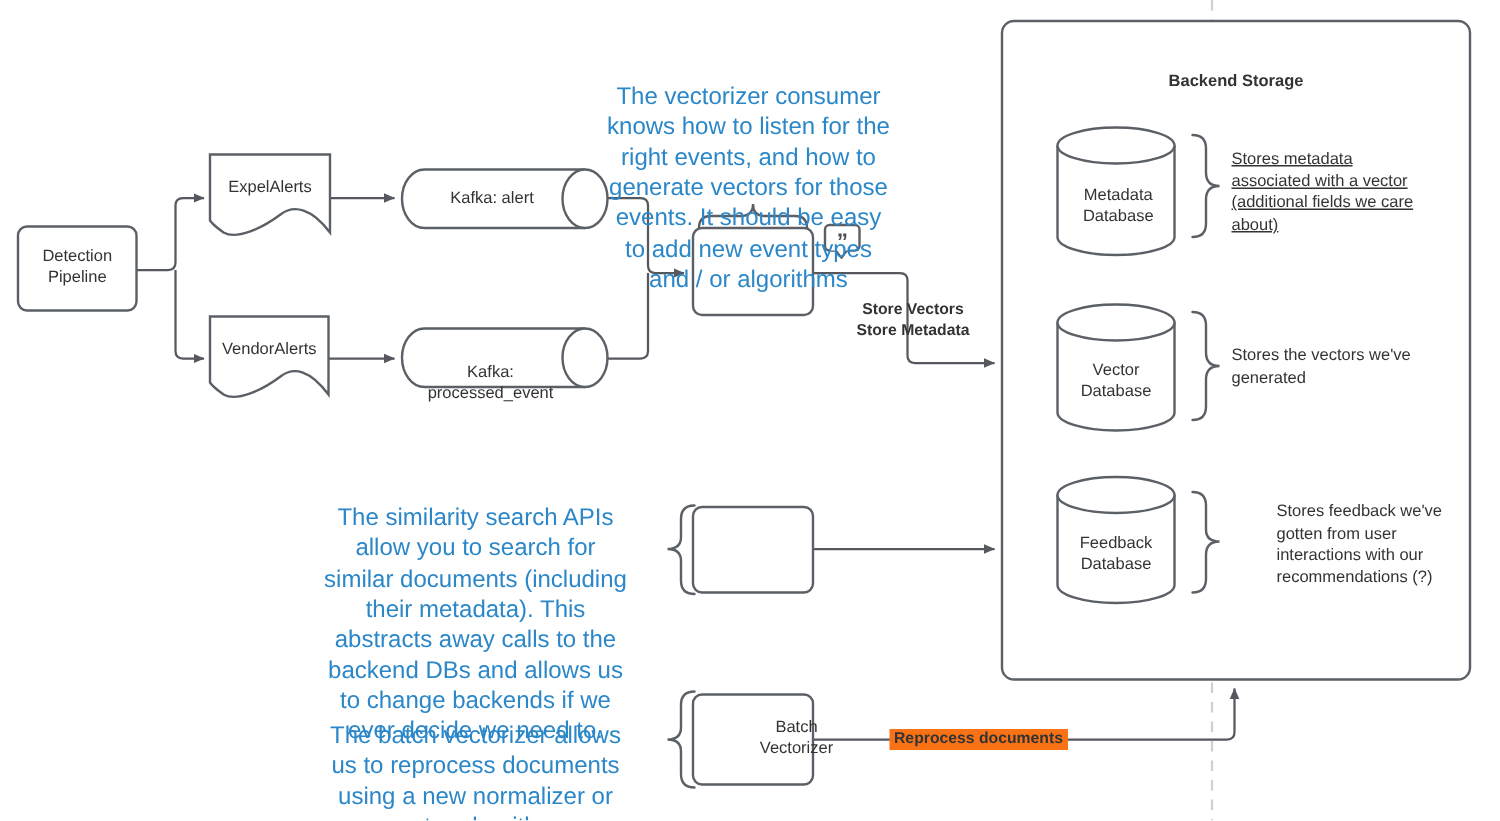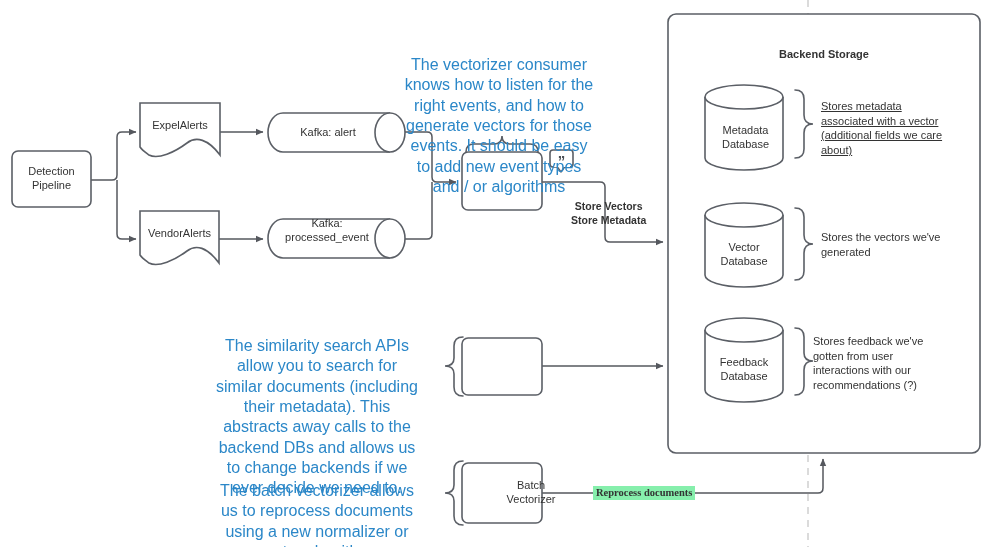--- a/index.html
+++ b/index.html
@@ -20,21 +20,21 @@
   .lbl.bold{font-weight:bold;}
   .lbl.left{justify-content:flex-start;text-align:left;align-items:flex-start;}
   .note{
     position:absolute;font-size:16px;color:#2b87c8;
     text-align:center;line-height:1.27;
   }
   .edge-lbl{
     position:absolute;font-size:10.5px;font-weight:bold;color:#333333;
     line-height:1.3;white-space:pre-line;text-align:center;
   }
-  .edge-lbl.onLine{background:#86efac;padding:0 3px;font-family:Liberation Serif, serif;}
+  .edge-lbl.onLine{background:#f97316;padding:0 3px;}
 </style>
 </head>
 <body>
 
 <div class="canvas">
 
   <svg width="1000" height="547" viewBox="0 0 1000 547">
     <defs>
       <marker id="arr" markerWidth="9" markerHeight="9" refX="7" refY="4" orient="auto" markerUnits="userSpaceOnUse">
         <path d="M0,0.8 L7.4,4 L0,7.2 Z" fill="#55585e"></path>
@@ -99,30 +99,30 @@
       <path d="M 557,166.5 L 561,172 L 565,166.5" fill="#ffffff" stroke="#5b5f66" stroke-width="1.4" stroke-linejoin="round"></path>
       <rect x="553" y="163" width="17" height="4" fill="#ffffff" stroke="none"></rect>
       <text x="561.5" y="166" text-anchor="middle" font-size="15" font-weight="bold" fill="#4a4e54">”</text>
     </g>
   </svg>
 
   <div class="lbl" style="left:12px;top:151px;width:79px;height:56px;">Detection Pipeline</div>
   <div class="lbl" style="left:140px;top:103px;width:80px;height:46px;">ExpelAlerts</div>
   <div class="lbl" style="left:140px;top:211px;width:79px;height:46px;">VendorAlerts</div>
   <div class="lbl" style="left:272px;top:113px;width:112px;height:39px;">Kafka: alert</div>
-  <div class="lbl" style="left:268px;top:211px;width:118px;height:39px;">Kafka: processed_event</div>
+  <div class="lbl" style="left:268px;top:236px;width:118px;height:39px;">Kafka: processed_event</div>
   <div class="lbl" style="left:462px;top:463px;width:80px;height:60px;padding-left:29px;">Batch Vectorizer</div>
 
   <div class="lbl bold" style="left:668px;top:48px;width:312px;height:14px;">Backend Storage</div>
   <div class="lbl" style="left:705px;top:114px;width:81px;height:48px;">Metadata Database</div>
   <div class="lbl" style="left:705px;top:347px;width:78px;height:46px;">Feedback Database</div>
   <div class="lbl" style="left:705px;top:232px;width:78px;height:46px;">Vector Database</div>
   <div class="lbl left" style="left:821px;top:99px;width:134px;line-height:1.33;text-decoration:underline;">Stores metadata associated with a vector (additional fields we care about)</div>
   <div class="lbl left" style="left:821px;top:230px;width:134px;line-height:1.33;">Stores the vectors we've generated</div>
-  <div class="lbl left" style="left:813px;top:334px;width:134px;line-height:1.33;">Stores feedback we've gotten from user interactions with our recommendations (?)</div>
+  <div class="lbl left" style="left:851px;top:334px;width:134px;line-height:1.33;">Stores feedback we've gotten from user interactions with our recommendations (?)</div>
 
   <div class="edge-lbl" style="left:571px;top:200px;">Store Vectors
 Store Metadata</div>
   <div class="edge-lbl onLine" style="left:593px;top:486px;">Reprocess documents</div>
 
   <div class="note" style="left:404px;top:55px;width:190px;">The vectorizer consumer knows how to listen for the right events, and how to generate vectors for those events. It should be easy to add new event types and / or algorithms</div>
   <div class="note" style="left:213px;top:336px;width:208px;">The similarity search APIs allow you to search for similar documents (including their metadata). This abstracts away calls to the backend DBs and allows us to change backends if we ever decide we need to.</div>
   <div class="note" style="left:214px;top:481px;width:206px;">The batch vectorizer allows us to reprocess documents using a new normalizer or vector algorithm.</div>
 
 </div>

